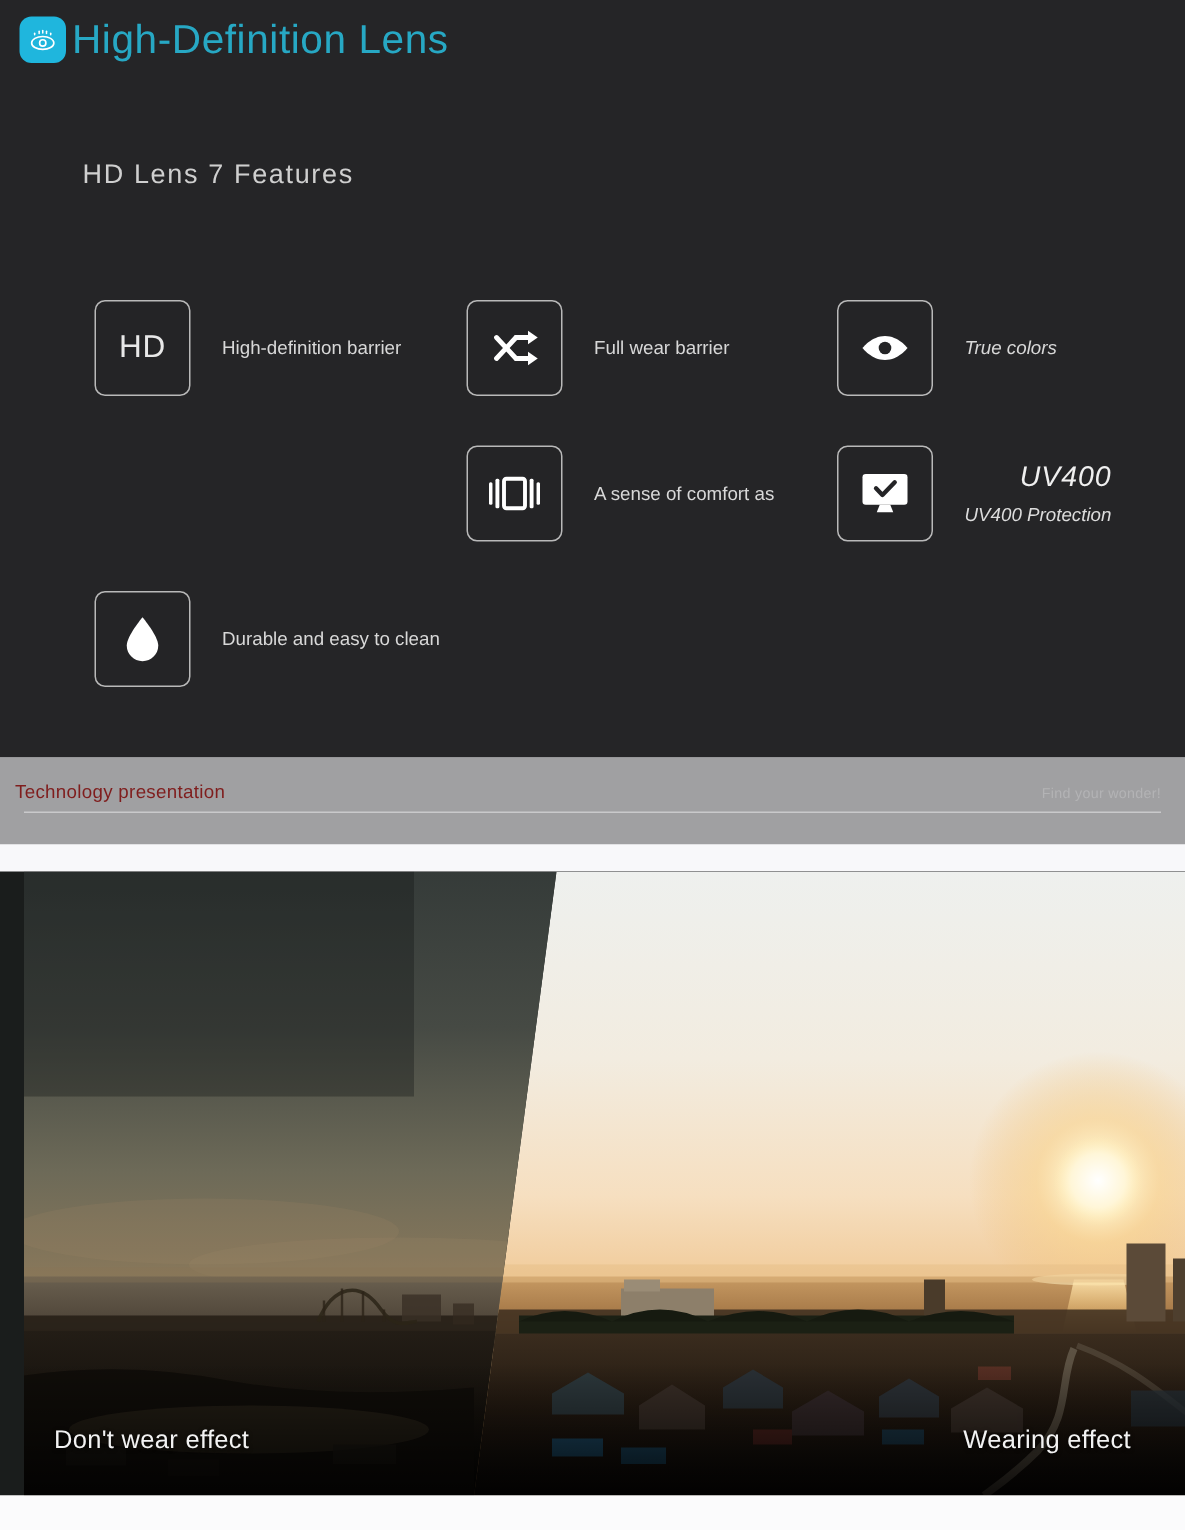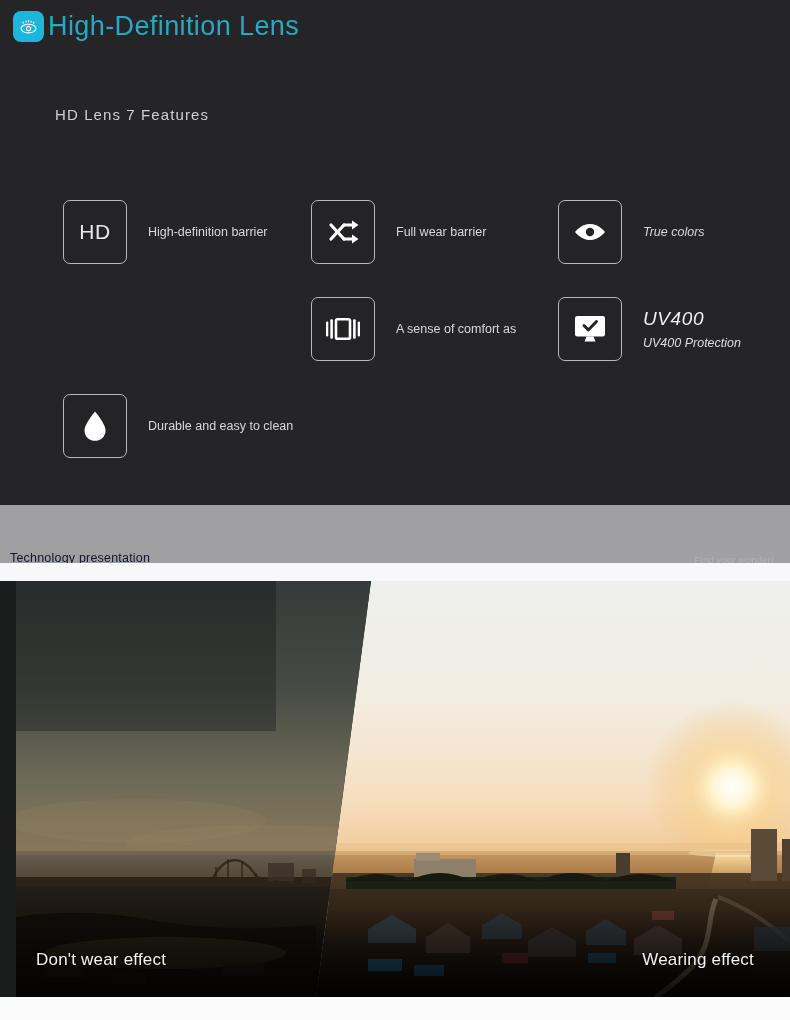--- a/index.html
+++ b/index.html
@@ -26,26 +26,26 @@
     display:flex; align-items:center; justify-content:center;
     flex:0 0 auto;
   }
   .app-title {
     color:#27a8c4; font-size:27px; font-weight:400;
     letter-spacing:0.4px; line-height:1;
     white-space:nowrap;
   }
   .section-sub {
     position:absolute; left:55px; top:106px;
-    color:#cfcfcf; font-size:15px; letter-spacing:1.1px;
+    color:#cfcfcf; font-size:18px; letter-spacing:1.1px;
     font-weight:400;
   }
 
   
-  .features { position:absolute; left:0; top:200px; width:724px; }
+  .features { position:absolute; left:0; top:200px; width:724px;text-align:right; }
   .frow { position:relative; height:97px; }
   .fitem {
     position:absolute; display:flex; align-items:center; gap:0;
   }
   .fcol0 { left:63px; }
   .fcol1 { left:311px; }
   .fcol2 { left:558px;font-style:italic; }
   .ibox {
     width:64px; height:64px; border:1px solid #b9b9b9; border-radius:7px;
     display:flex; align-items:center; justify-content:center;
@@ -65,21 +65,21 @@
   .banner {
     position:absolute; left:0; top:505px; width:790px; height:58px;
     background:#a0a0a2;
   }
   .banner-inner {
     position:absolute; left:16px; right:16px; top:16px;
     display:flex; align-items:flex-end; justify-content:space-between;
     padding-bottom:6px;
     border-bottom:1px solid #c9c9cb;
   }
-  .banner-left { color:#0f172a; font-size:12.5px; letter-spacing:0.2px; margin-left:-6px;margin-top:30px; }
+  .banner-left { color:#7f1d1d; font-size:12.5px; letter-spacing:0.2px; margin-left:-6px; }
   .banner-right { color:#b3b3b5; font-size:9.5px; letter-spacing:0.2px; }
 
   .white-gap {
     position:absolute; left:0; top:563px; width:790px; height:18px;
     background:#f8f8fa;
   }
 
   
   .photo {
     position:absolute; left:0; top:581px; width:790px; height:416px;

